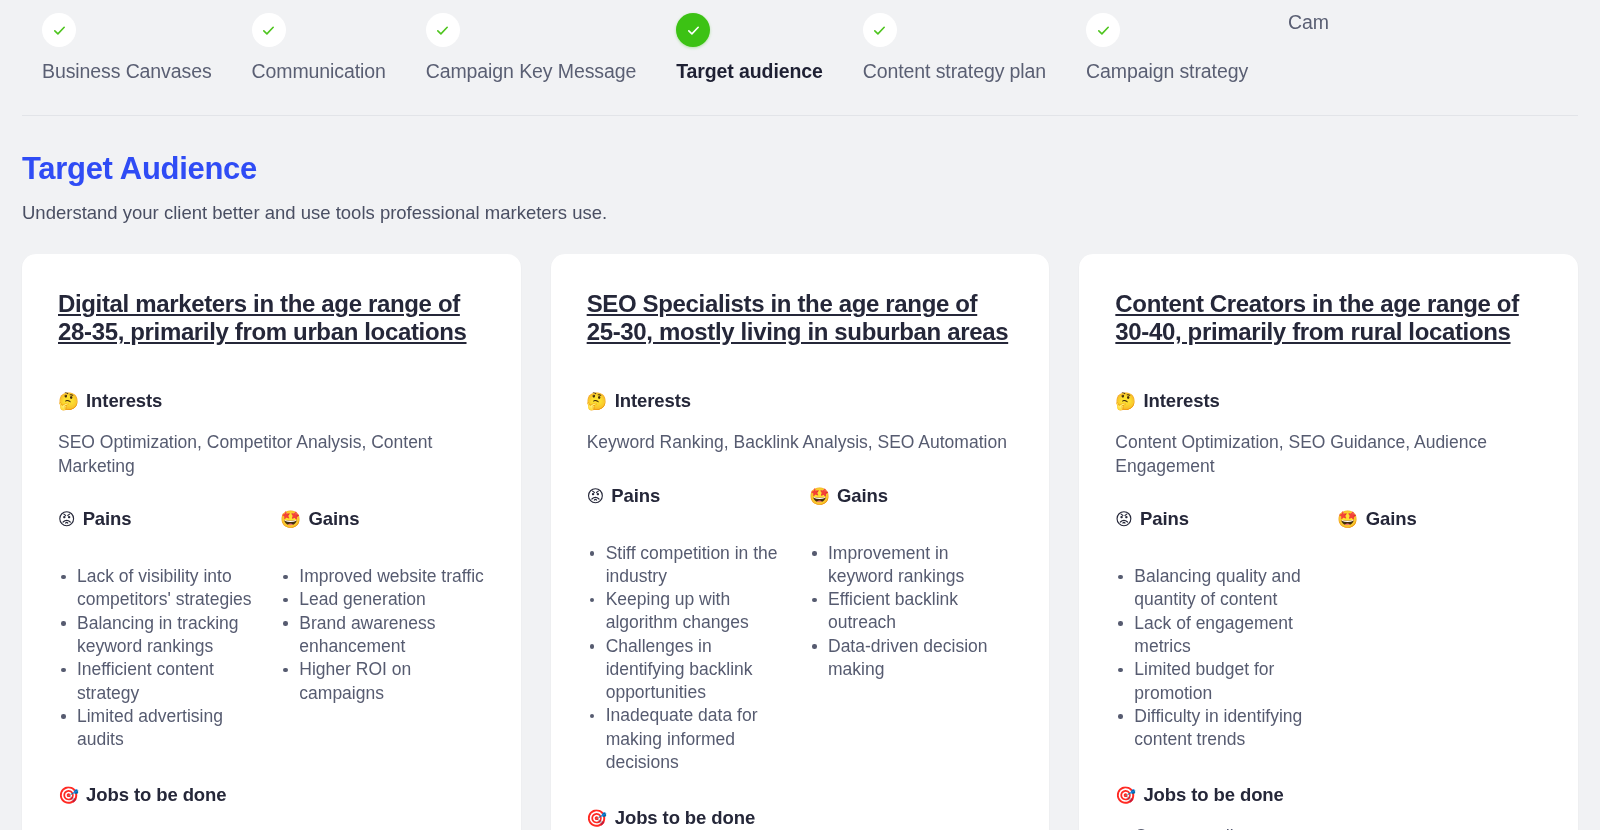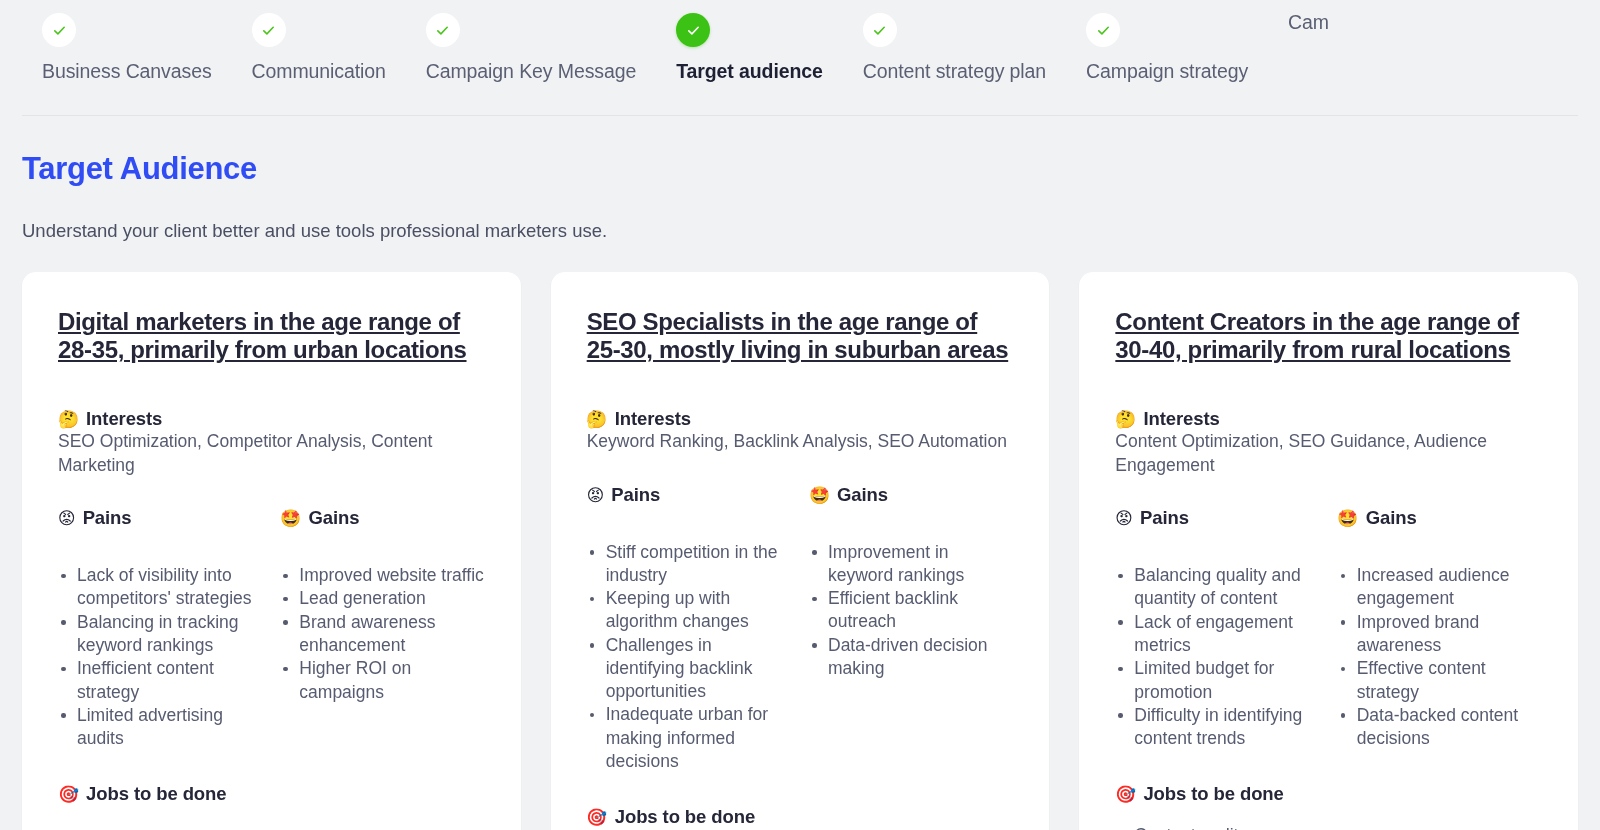--- a/index.html
+++ b/index.html
@@ -90,21 +90,21 @@
 
   .page-title {
     font-size: 31px;
     line-height: 1.1;
     font-weight: bold;
     color: #2f4cf5;
     letter-spacing: -0.3px;
   }
 
   .page-subtitle {
-    margin-top: 34px;
+    margin-top: 16px;
     font-size: 18.5px;
     line-height: 1.2;
     color: #4a4f63;
   }
 
   
   .cards {
     display: flex;
     gap: 30px;
     padding: 30px 22px 0 22px;
@@ -141,20 +141,21 @@
 
   .section-head .emoji {
     font-size: 17px;
     line-height: 1;
     font-family: "DejaVu Sans", sans-serif;
   }
 
   .interests-head { margin-top: 44px; }
 
   .interests-text {
+    margin-top: 19px;
     font-size: 17.5px;
     line-height: 1.35;
     color: #565b70;
   }
 
   .pg-grid {
     display: grid;
     grid-template-columns: 1fr 1fr;
     column-gap: 18px;
     margin-top: 30px;
@@ -324,21 +325,21 @@
       <div class="pg-grid">
         <div>
           <div class="section-head ">
             <span class="emoji">😡</span>
             <span>Pains</span>
           </div>
           <ul class="pg-list">
             <li>Stiff competition in the industry</li>
             <li>Keeping up with algorithm changes</li>
             <li>Challenges in identifying backlink opportunities</li>
-            <li>Inadequate urban for making informed decisions</li>
+            <li>Inadequate data for making informed decisions</li>
           </ul>
         </div>
         <div>
           <div class="section-head ">
             <span class="emoji">🤩</span>
             <span>Gains</span>
           </div>
           <ul class="pg-list">
             <li>Improvement in keyword rankings</li>
             <li>Efficient backlink outreach</li>
@@ -369,26 +370,20 @@
             <li>Lack of engagement metrics</li>
             <li>Limited budget for promotion</li>
             <li>Difficulty in identifying content trends</li>
           </ul>
         </div>
         <div>
           <div class="section-head ">
             <span class="emoji">🤩</span>
             <span>Gains</span>
           </div>
-          <ul class="pg-list">
-            <li>Increased audience engagement</li>
-            <li>Improved brand awareness</li>
-            <li>Effective content strategy</li>
-            <li>Data-backed content decisions</li>
-          </ul>
         </div>
       </div>
       <div class="section-head jobs-head">
         <span class="emoji">🎯</span>
         <span>Jobs to be done</span>
       </div>
       <ul class="jobs-list">
         <li>Content audits</li>
       </ul>
     </div>

